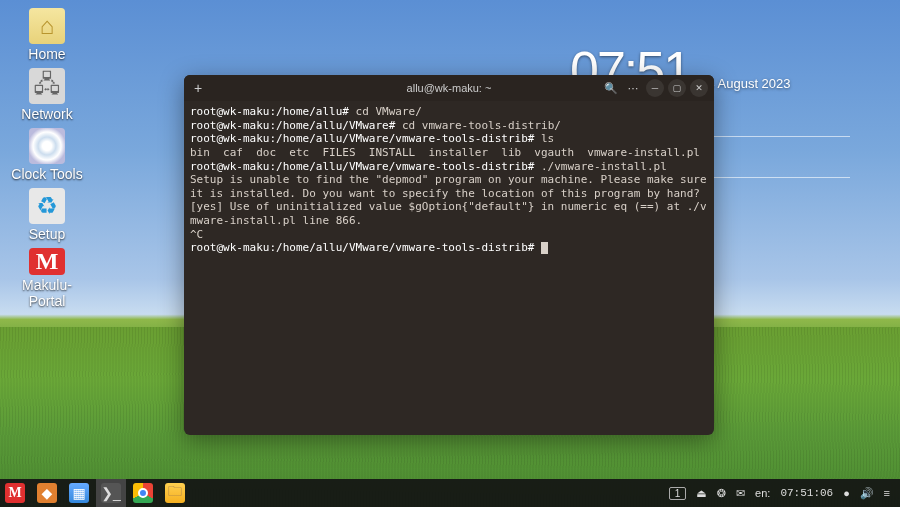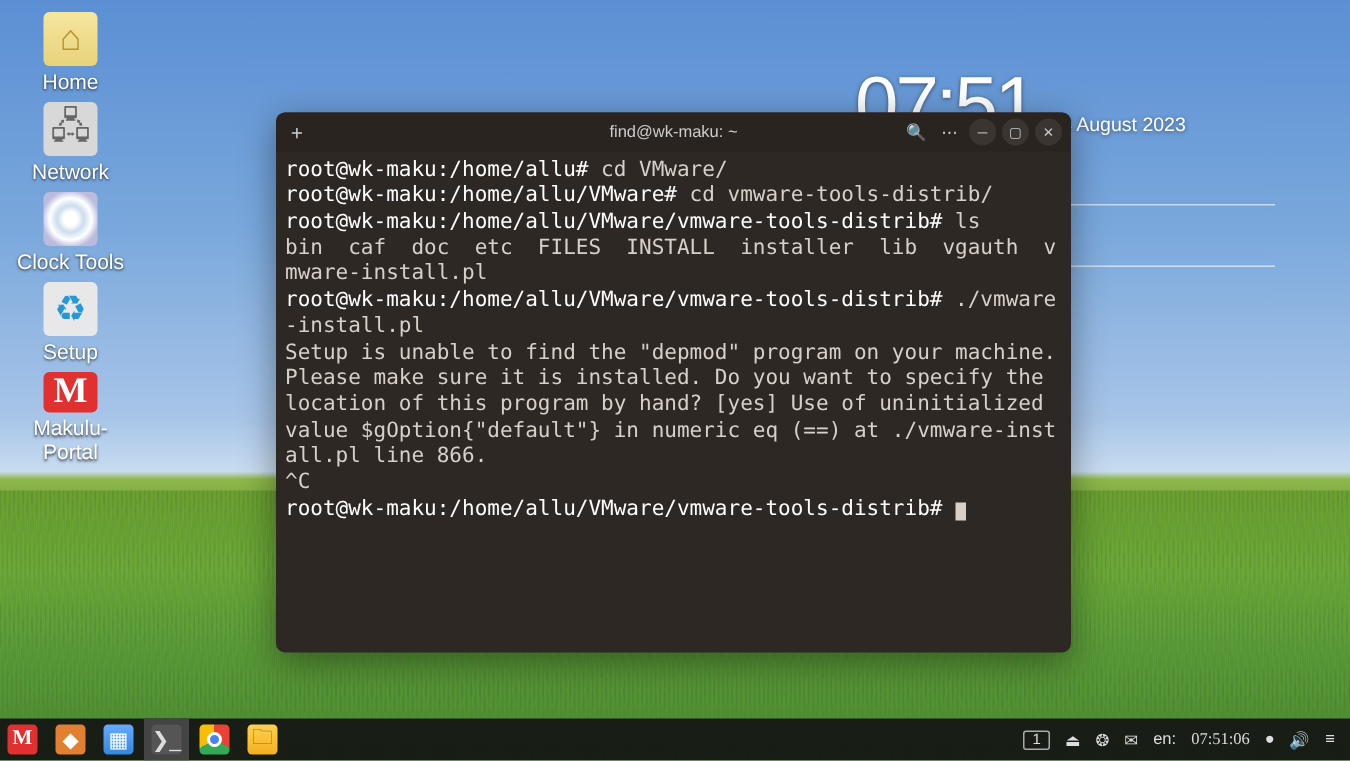--- a/index.html
+++ b/index.html
@@ -71,21 +71,21 @@
 .term-title { position: absolute; left: 0; right: 0; text-align: center; pointer-events: none; }
 .term-ctrls { position: absolute; right: 6px; display: flex; gap: 4px; align-items: center; }
 .term-ctrls span {
   width: 18px; height: 18px; display: flex; align-items: center; justify-content: center;
   border-radius: 3px; cursor: pointer; font-size: 11px; color: #ccc;
 }
 .term-ctrls span.circ { border-radius: 50%; background: rgba(255,255,255,.08); font-size: 9px; }
 .term-body {
   flex: 1; padding: 4px 6px; color: #d8d0c8;
   font-family: "DejaVu Sans Mono", Consolas, monospace;
-  font-size: 14px; line-height: 1.24; overflow: hidden;
+  font-size: 11px; line-height: 1.24; overflow: hidden;
   white-space: pre-wrap; word-break: break-all;
 }
 .term-body .line { display: block; }
 .promptw { color: #fff; }
 .cursor { display: inline-block; width: 7px; height: 12px; background: #d8d0c8; vertical-align: text-bottom; }
 
 
 .taskbar {
   position: absolute; bottom: 0; left: 0; right: 0;
   height: 28px; background: rgba(20,20,20,.92);
@@ -113,21 +113,21 @@
   border-radius: 50%; position: relative;
 }
 .ico-chrome::after { content:""; position:absolute; inset:5px; background:#4285f4; border:2px solid #fff; border-radius:50%; }
 .ico-files { background: linear-gradient(#ffd050,#f5b020); color: #865; }
 .tb-right {
   margin-left: auto; display: flex; align-items: center; gap: 10px;
   padding-right: 10px; height: 100%;
 }
 .ws { border: 1px solid #aaa; padding: 0 5px; font-size: 10px; border-radius: 2px; }
 .tri { font-size: 11px; }
-.tb-clock { font-family: Liberation Serif, serif; }
+.tb-clock { font-family: Liberation Mono, monospace; }
 </style>
 </head>
 <body>
 
 <div class="grass"></div>
 
 <div class="desktop-icons">
   <div class="dicon">
     <div class="glyph glyph-home">⌂</div>
     <div class="label">Home</div>
@@ -166,21 +166,21 @@
   <div class="sysrow">
     <span>31s</span>
   </div>
   <hr class="clock-hr">
   <div class="clock-hint">No Code in Clock Options</div>
 </div>
 
 <div class="terminal">
   <div class="term-titlebar">
     <span class="term-newtab">+</span>
-    <span class="term-title">find@wk-maku: ~</span>
+    <span class="term-title">allu@wk-maku: ~</span>
     <div class="term-ctrls">
       <span>🔍</span>
       <span>⋯</span>
       <span class="circ">─</span>
       <span class="circ">▢</span>
       <span class="circ">✕</span>
     </div>
   </div>
   <div class="term-body" id="term-body"><span class="line"><span class="promptw">root@wk-maku:/home/allu#</span><span> cd VMware/</span></span><span class="line"><span class="promptw">root@wk-maku:/home/allu/VMware#</span><span> cd vmware-tools-distrib/</span></span><span class="line"><span class="promptw">root@wk-maku:/home/allu/VMware/vmware-tools-distrib#</span><span> ls</span></span><span class="line">bin  caf  doc  etc  FILES  INSTALL  installer  lib  vgauth  vmware-install.pl</span><span class="line"><span class="promptw">root@wk-maku:/home/allu/VMware/vmware-tools-distrib#</span><span> ./vmware-install.pl</span></span><span class="line">Setup is unable to find the "depmod" program on your machine. Please make sure it is installed. Do you want to specify the location of this program by hand? [yes] Use of uninitialized value $gOption{"default"} in numeric eq (==) at ./vmware-install.pl line 866.</span><span class="line">^C</span><span class="line"><span class="promptw">root@wk-maku:/home/allu/VMware/vmware-tools-distrib#</span><span> </span><span class="cursor"></span></span></div>
 </div>

